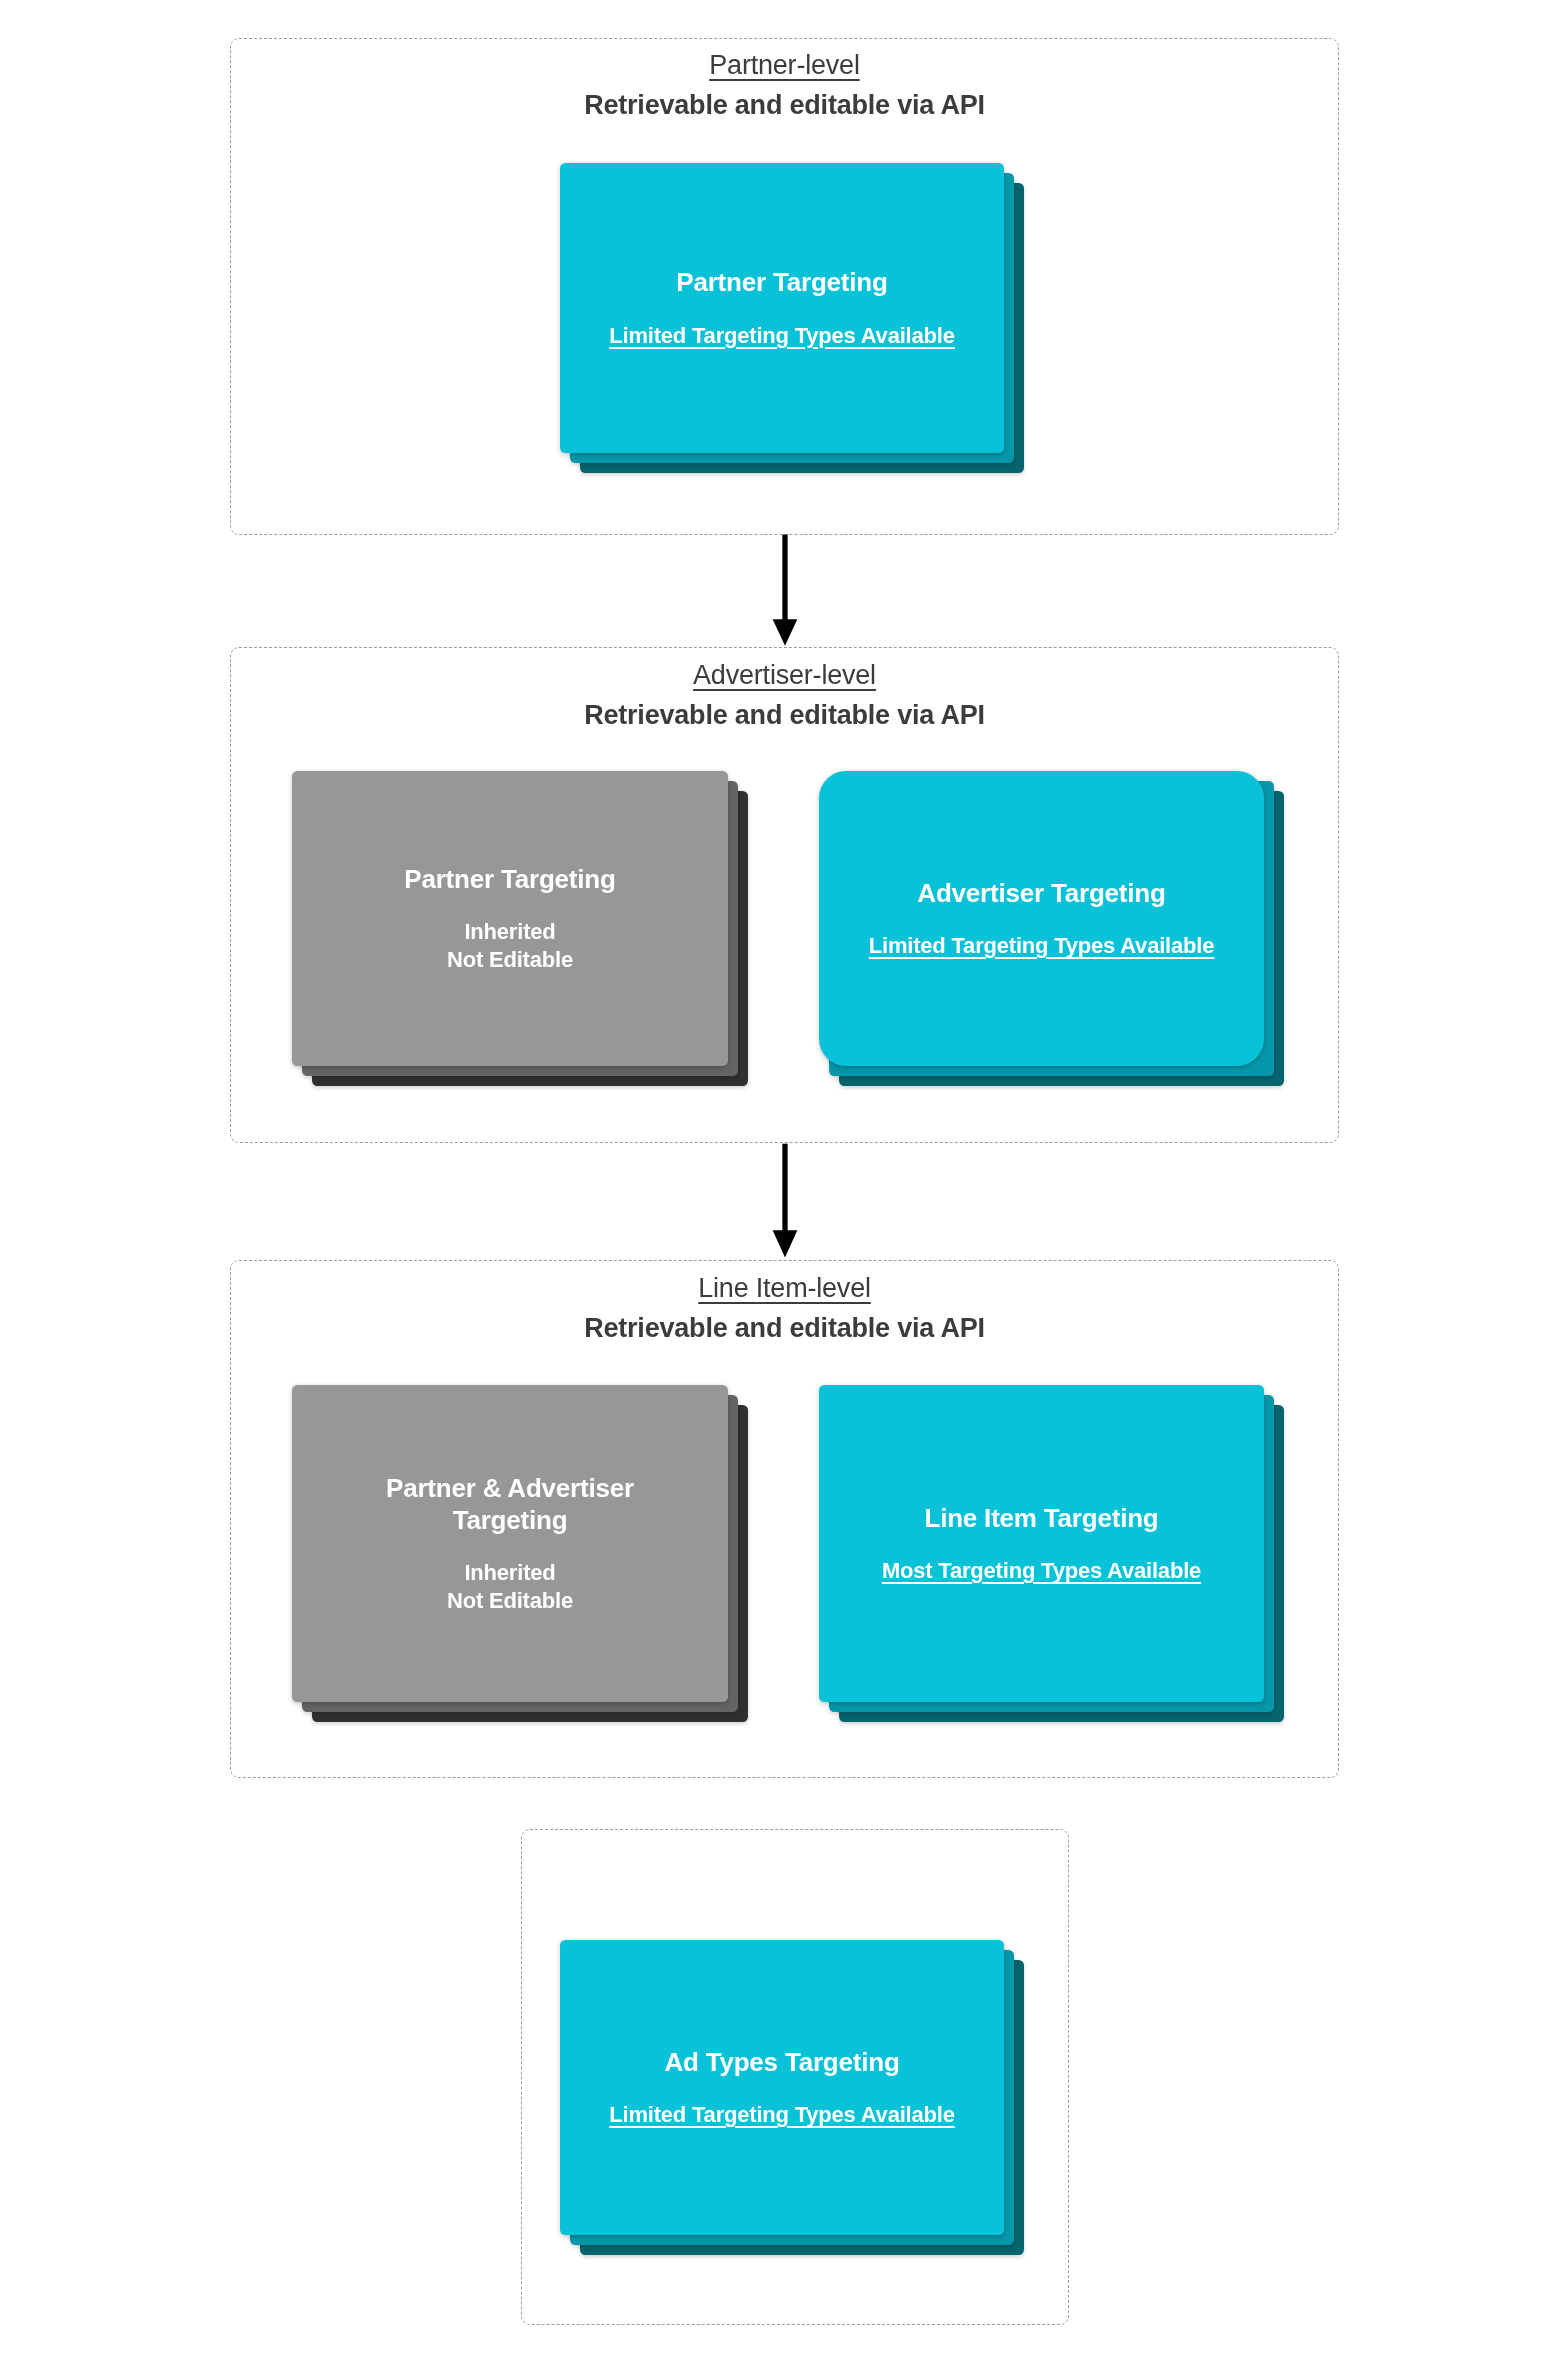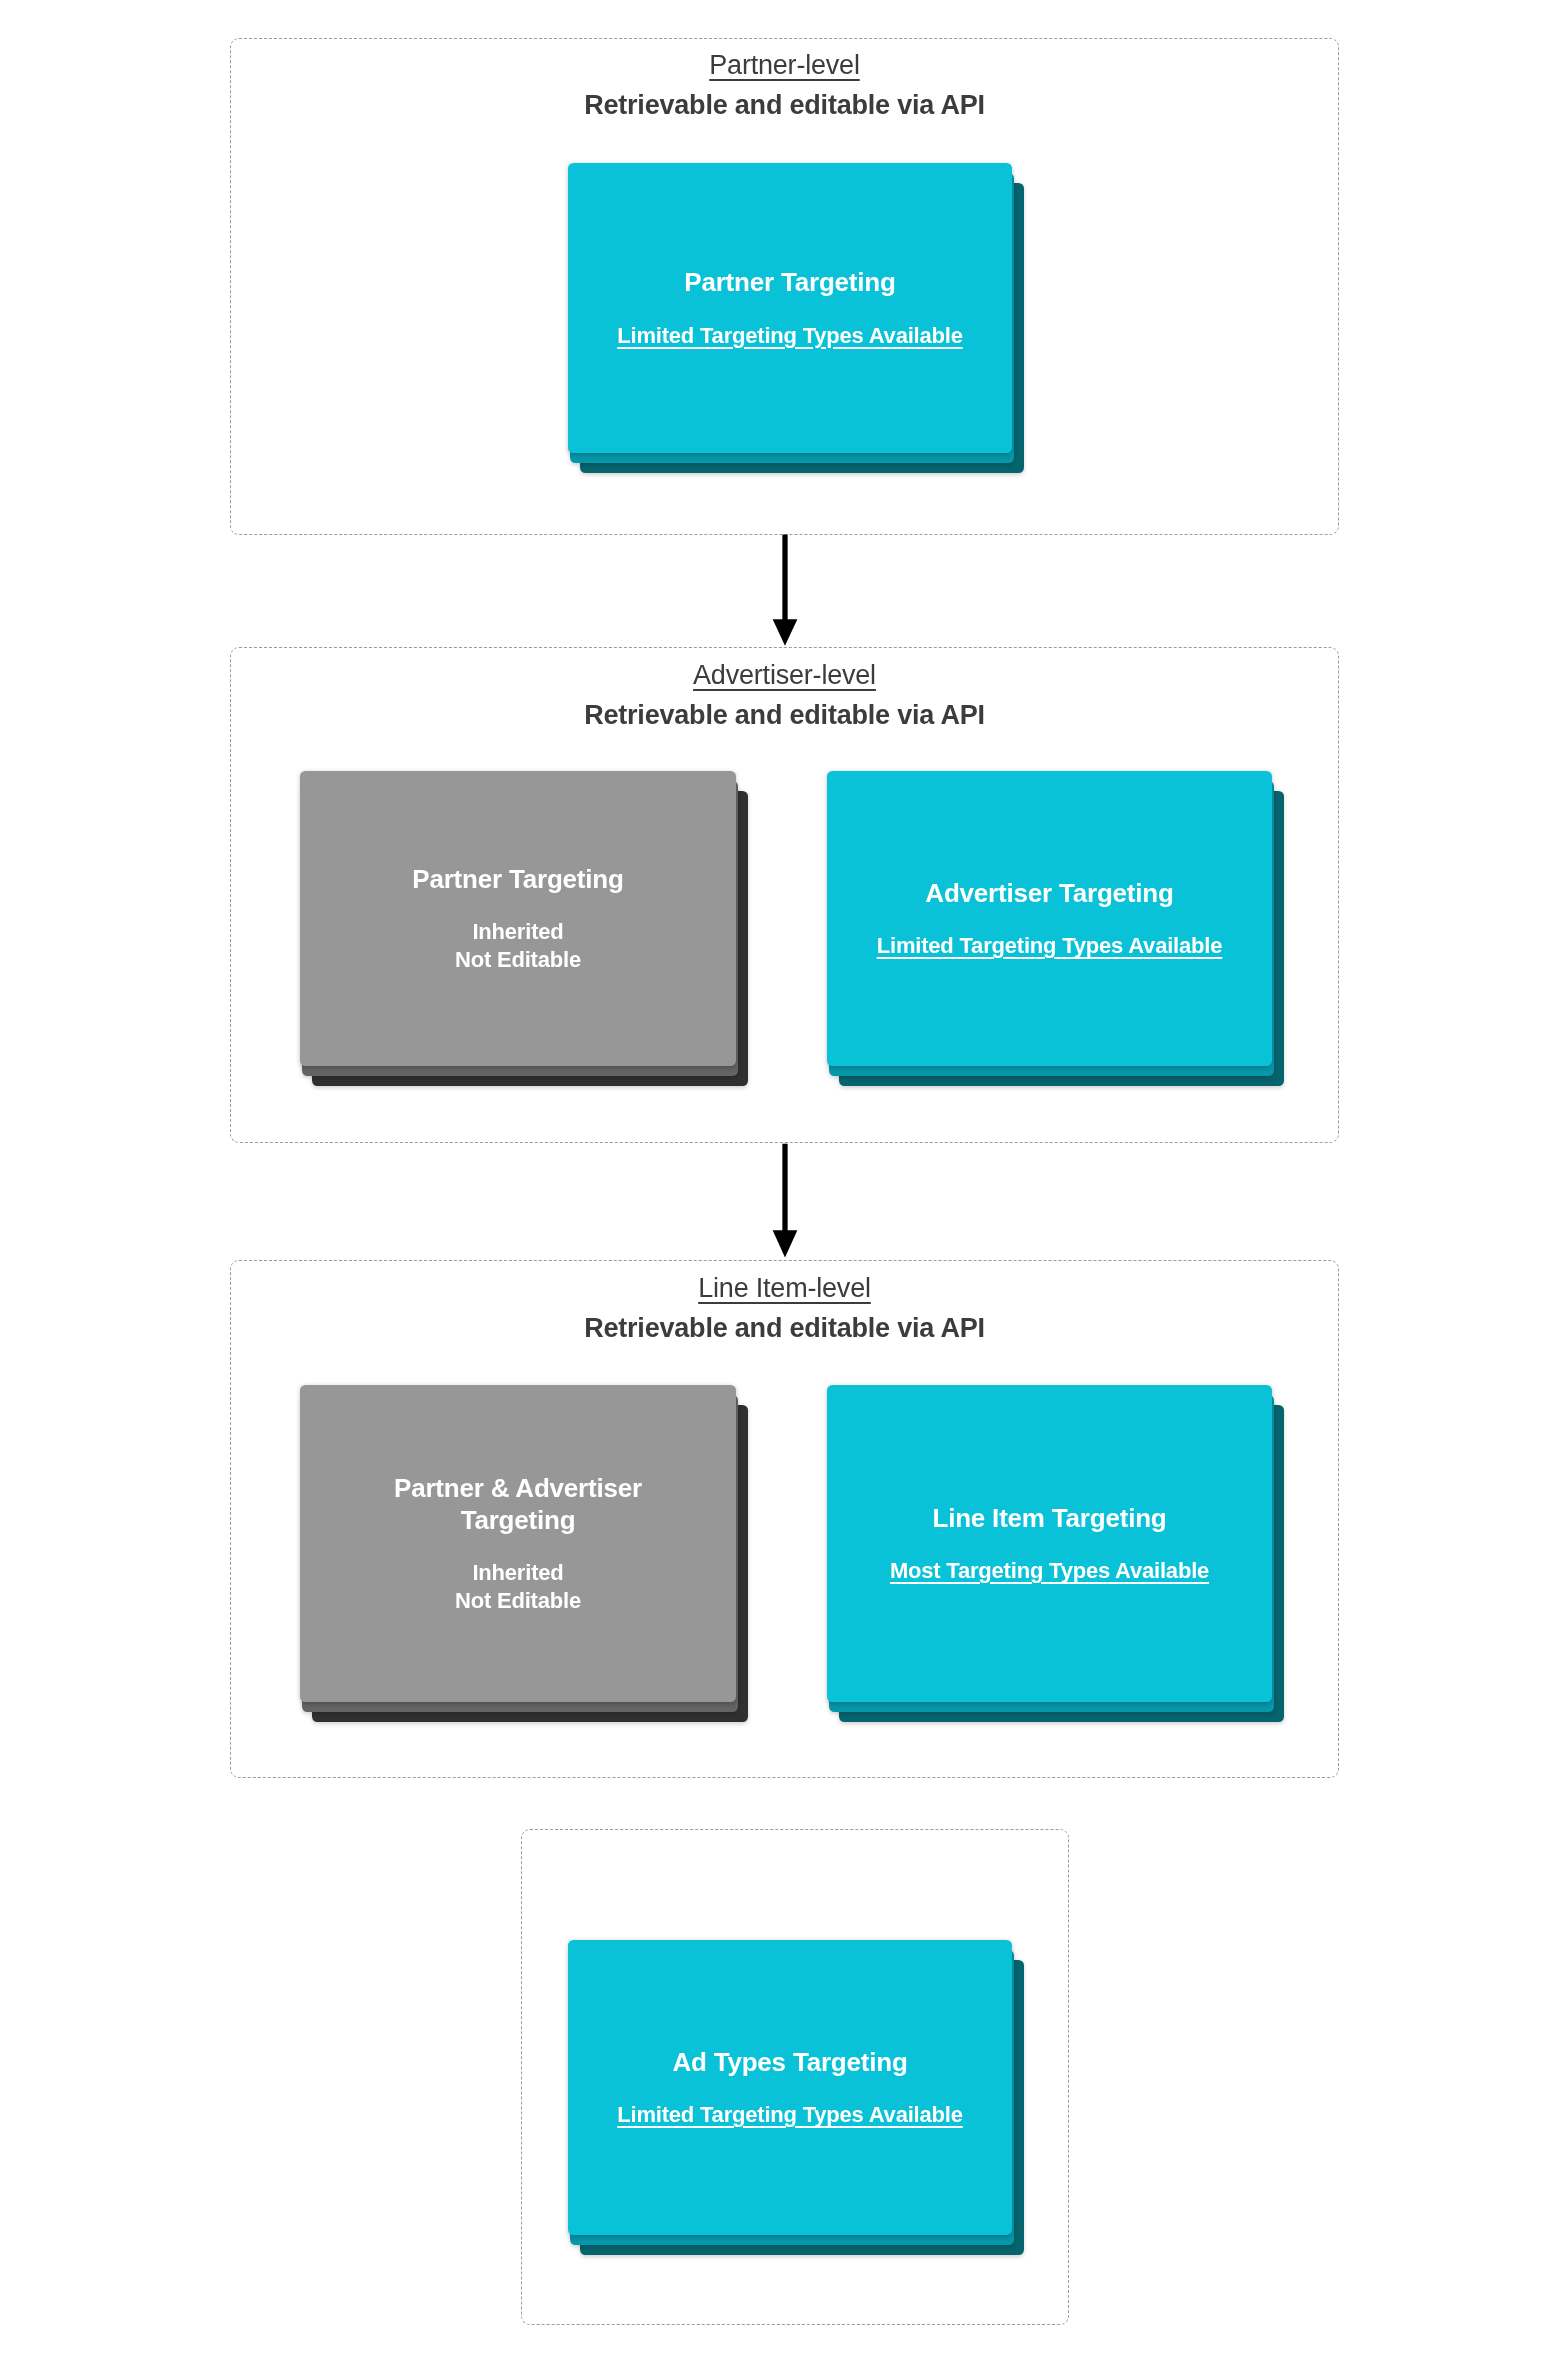--- a/index.html
+++ b/index.html
@@ -68,21 +68,21 @@
     border-radius: 5.4px;
     box-sizing: border-box;
   }
   .card-layer.back {
     left: 19.6px; top: 19.6px;
   }
   .card-layer.mid {
     left: 9.8px; top: 9.8px;
   }
   .card-layer.front {
-    left: 8px; top: 0;
+    left: 0; top: 0;
     display: flex;
     flex-direction: column;
     align-items: center;
     justify-content: center;
     box-shadow: 0 1.8px 5.4px rgba(0,0,0,0.22);
   }
   .card-layer.mid, .card-layer.back {
     box-shadow: 0 1.8px 4.5px rgba(0,0,0,0.18);
   }
 
@@ -166,21 +166,21 @@
     <div class="card-layer front" style="width:436px; height:295px;">
       <div class="card-title">Partner Targeting</div>
       <div class="card-sub">Inherited</div>
       <div class="card-sub" style="margin-top:0;">Not Editable</div>
     </div>
   </div>
 
   <div class="card-stack cyan" style="left:819px; top:771px; width:445px; height:295px;">
     <div class="card-layer back" style="width:445px; height:295px;"></div>
     <div class="card-layer mid" style="width:445px; height:295px;"></div>
-    <div class="card-layer front" style="width:445px; height:295px;">
+    <div class="card-layer front" style="width:445px; height:295px;border-radius:27px;">
       <div class="card-title">Advertiser Targeting</div>
       <div class="card-sub u">Limited Targeting Types Available</div>
     </div>
   </div>
 
   <div class="connector" style="left:770px; top:1143px; width:30px; height:117px;">
     <svg width="30" height="117" viewBox="0 0 34 131">
       <line x1="17" y1="0" x2="17" y2="106" stroke="#000000" stroke-width="6"></line>
       <polygon points="17,129 3,98 31,98" fill="#000000"></polygon>
     </svg>

